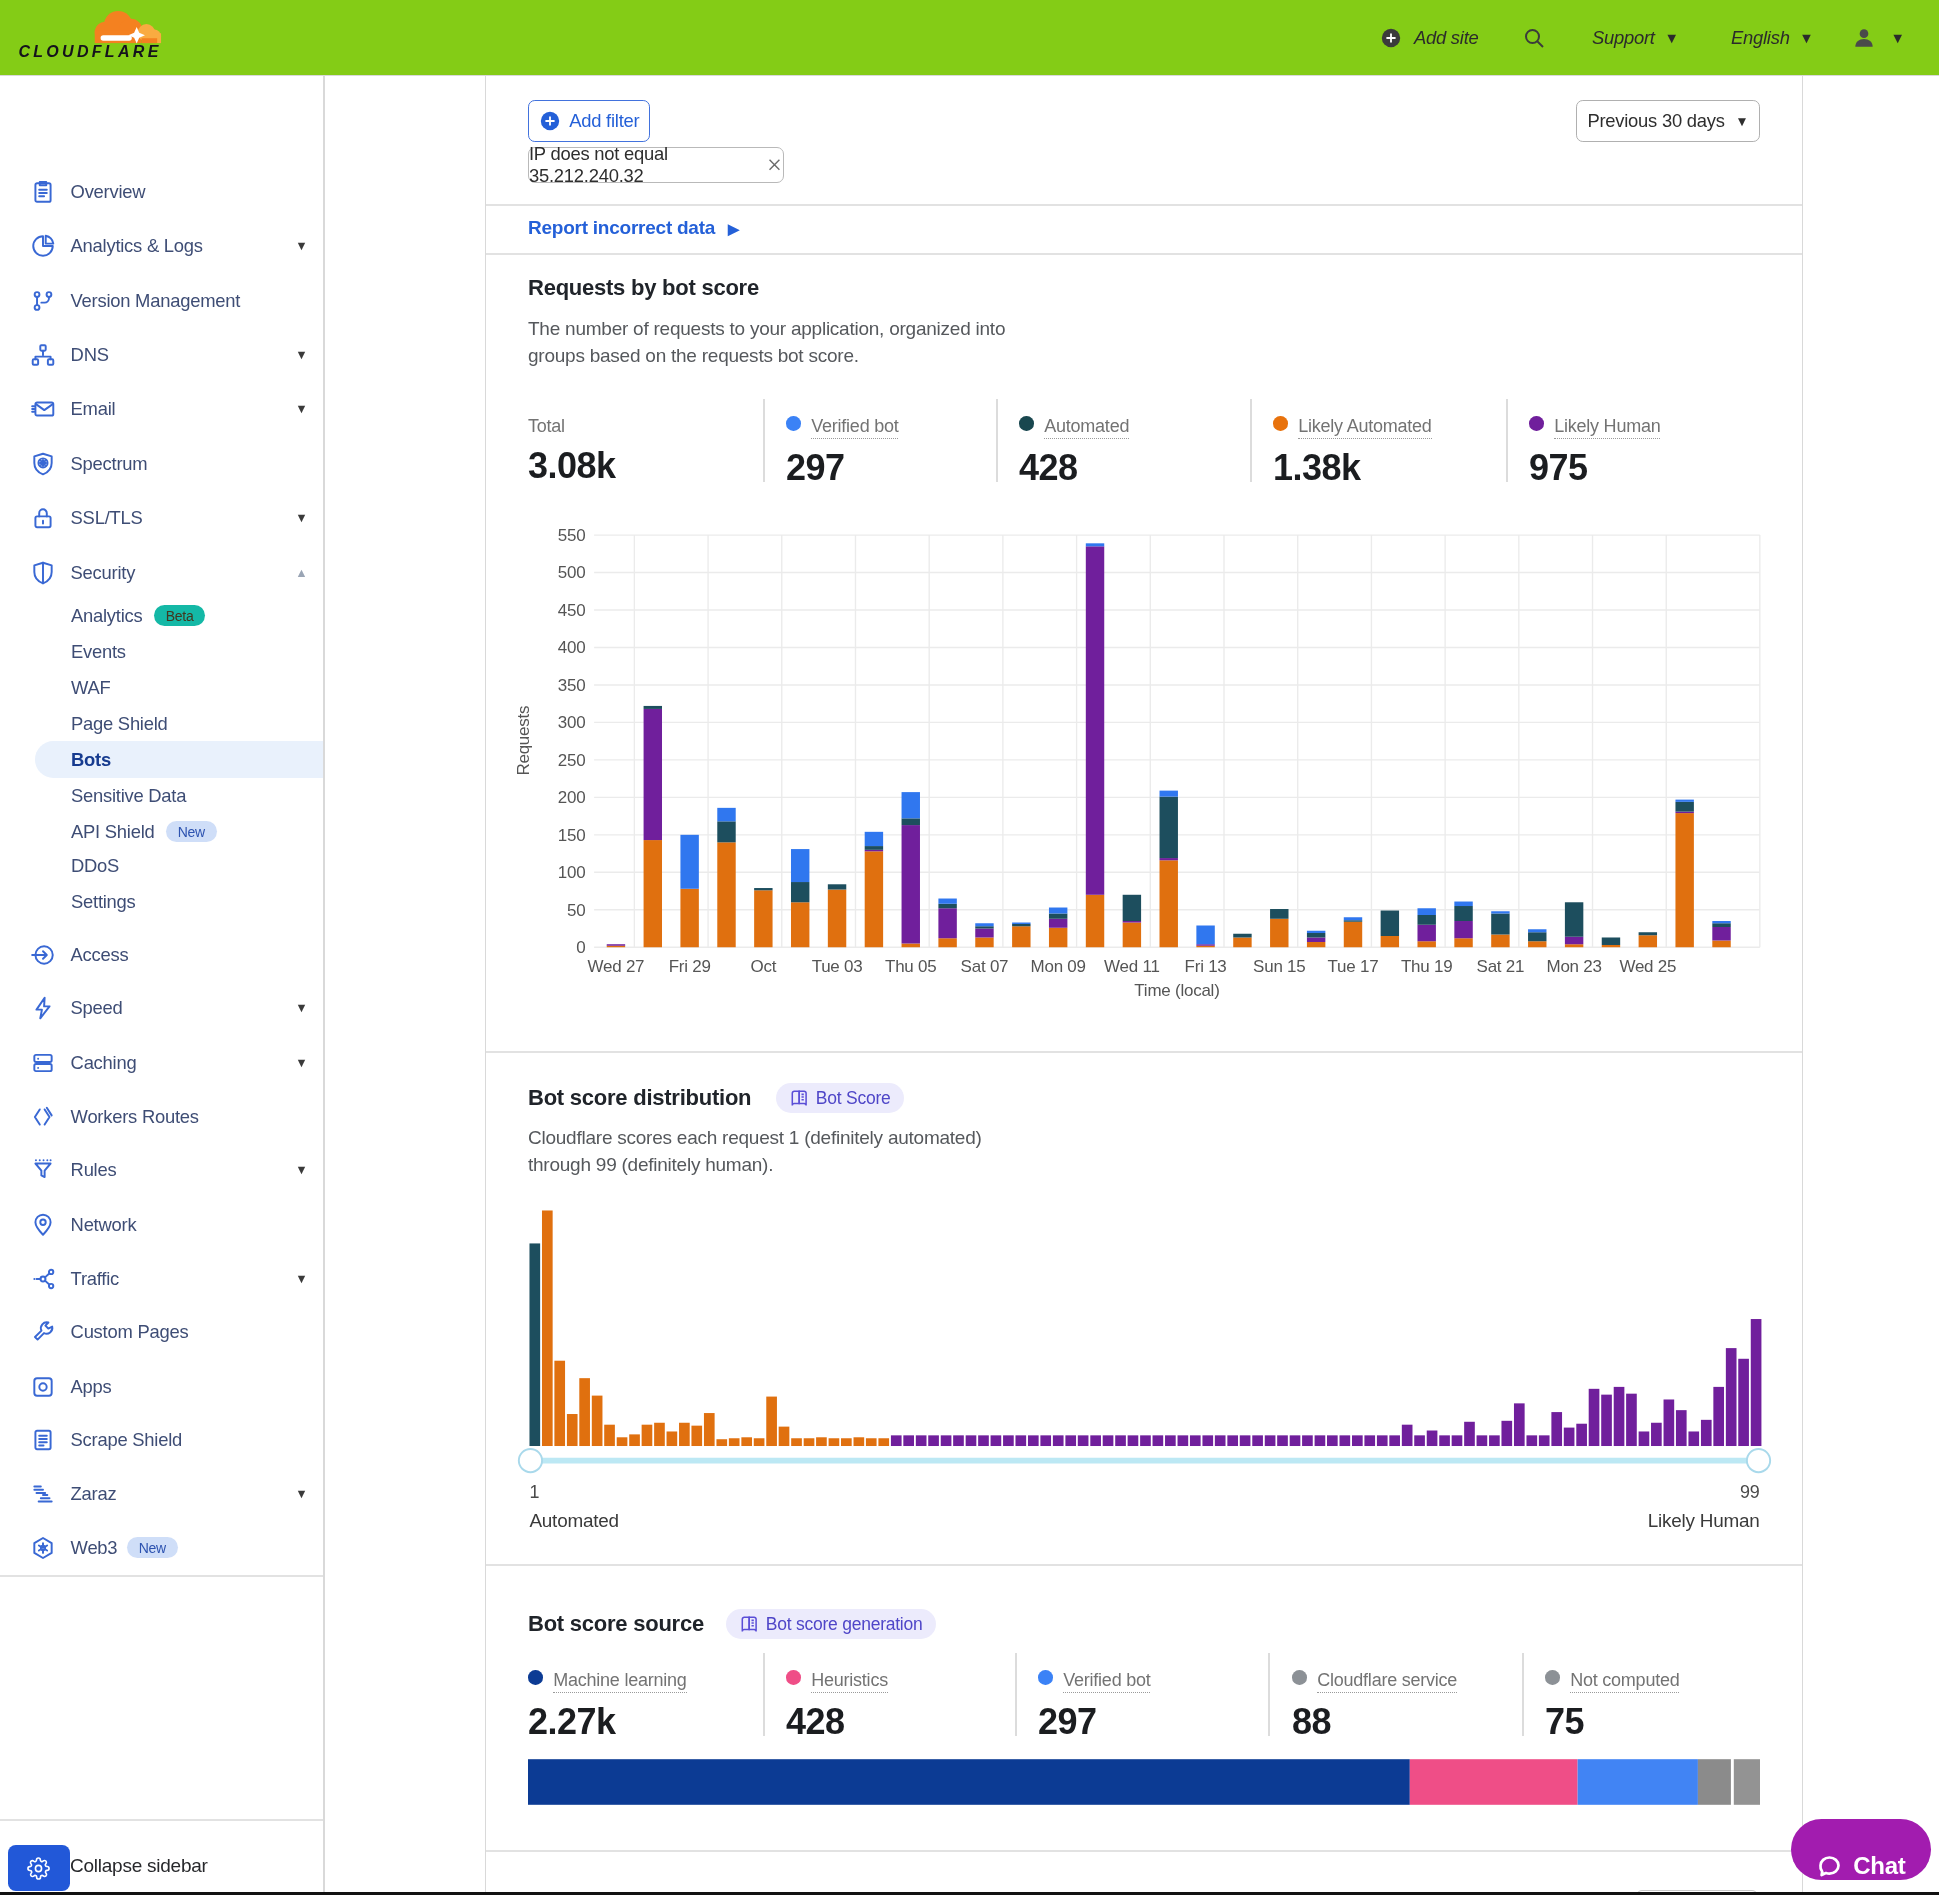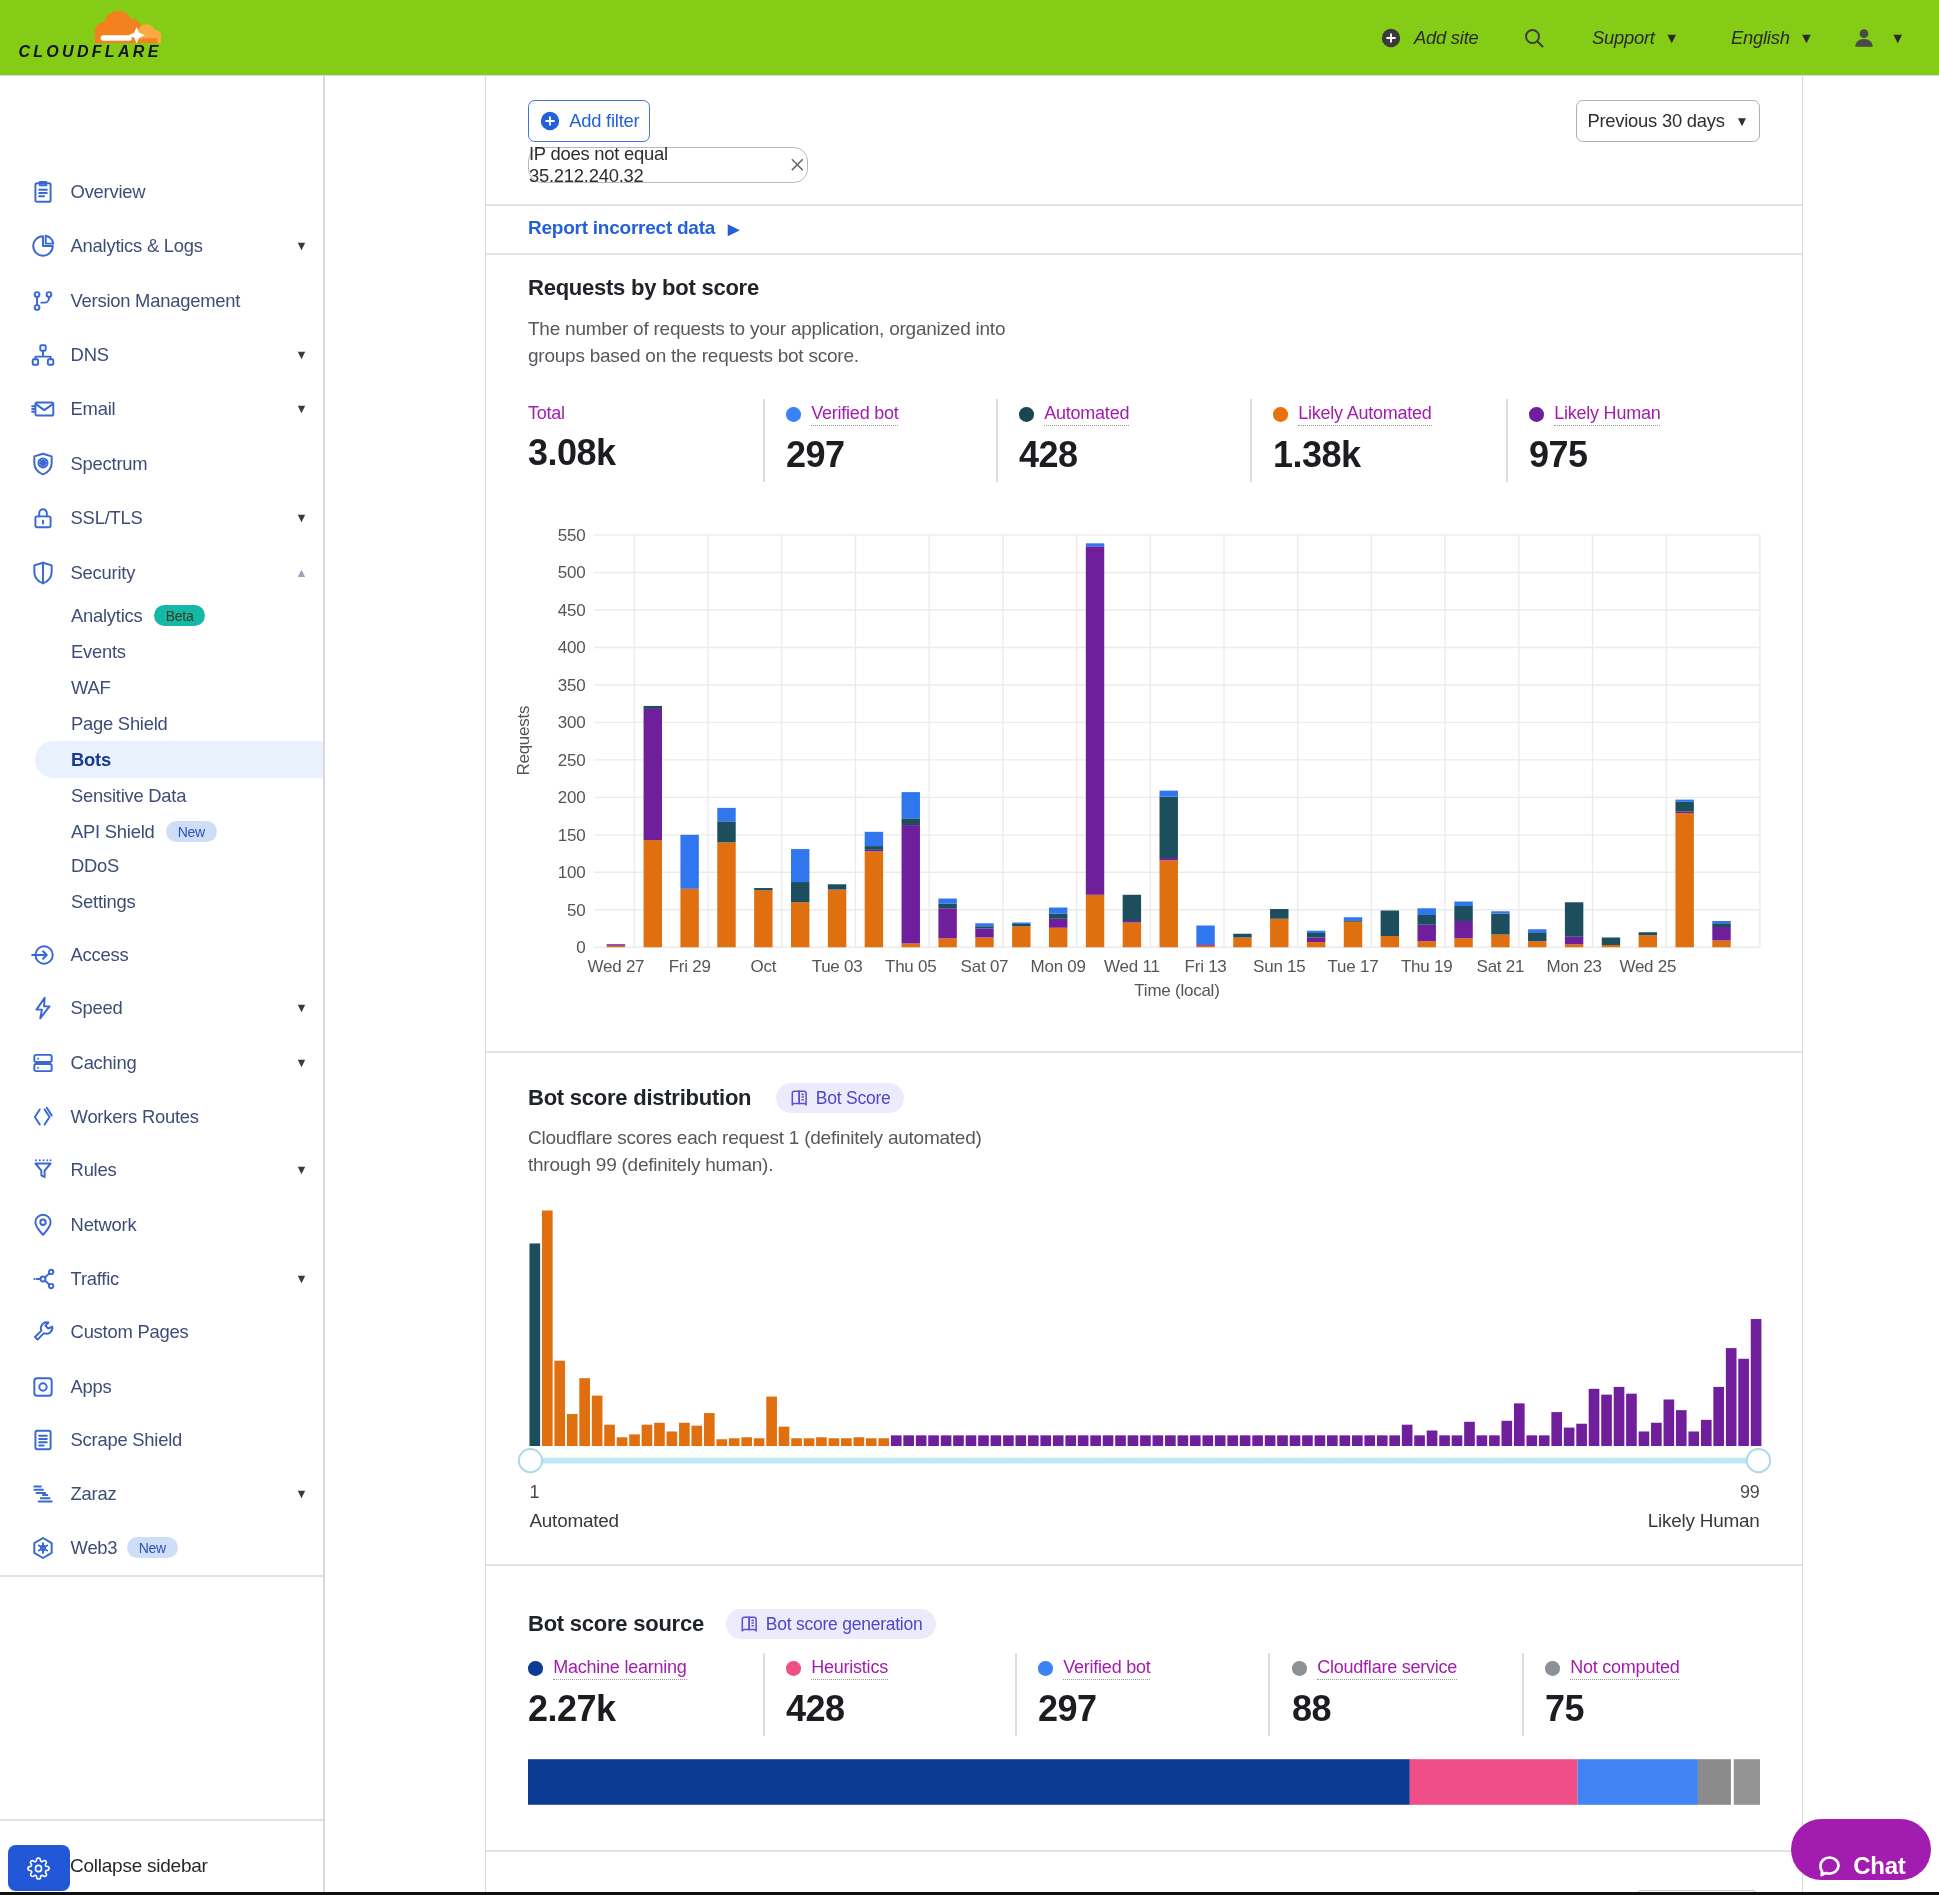--- a/index.html
+++ b/index.html
@@ -16,27 +16,27 @@
 .car { position:absolute; right:15.5px; font-size:12.6px; color:#3a3a3a; }
 .carup { position:absolute; right:15.5px; font-size:12.6px; color:#9aa5b5; }
 .nsub { position:absolute; left:35px; width:288px; height:37px; display:flex; align-items:center; color:#3e4d75; font-size:18.4px; }
 .nsub.bots { background:#e9f1fc; border-radius:18.4px 0 0 18.4px; }
 .nslab { margin-left:36px; white-space:nowrap; }
 .beta { background:#14b8a6; color:#42371e; font-size:14px; border-radius:11.6px; padding:2.9px 11.6px; margin-left:11.6px; }
 .new { background:#cfdef8; color:#2d53b0; font-size:14px; border-radius:11.6px; padding:2.9px 11.6px; margin-left:11.6px; }
 .content { position:absolute; left:485px; top:76px; width:1318px; bottom:0; border-left:1.5px solid #d9d9d9; border-right:1.5px solid #d9d9d9; background:#fff; }
 .btn { position:absolute; border-radius:6.8px; display:flex; align-items:center; justify-content:center; font-size:18.4px; }
 .addfilter { left:528px; top:100px; width:122px; height:42px; border:1.5px solid #4272dd; color:#2460d8; }
-.chip { left:528px; top:147px; width:280px; height:36px; border:1.5px solid #b9b9b9; color:#2e2e2e; border-radius:14px; }
+.chip { left:528px; top:147px; width:256px; height:36px; border:1.5px solid #b9b9b9; color:#2e2e2e; border-radius:7px; }
 .prev { left:1576px; top:100px; width:184px; height:42px; border:1.5px solid #b0b0b0; color:#2e2e2e; }
 .report { position:absolute; left:528px; top:217px; color:#2460d8; font-size:19px; font-weight:600; }
 .h2 { position:absolute; font-size:22px; font-weight:700; color:#20242a; }
 .desc { position:absolute; font-size:19px; color:#55585c; line-height:27px; }
 .scol { position:absolute; }
-.slab { font-size:18px; color:#a21caf; display:flex; align-items:center; margin-top:6px; }
+.slab { font-size:18px; color:#737373; display:flex; align-items:flex-start; margin-top:19px; }
 .du { border-bottom:1.9px dotted #9a9a9a; padding-bottom:1px; }
 .sval { font-size:36px; font-weight:700; color:#1b1d20; margin-top:7.8px; letter-spacing:-0.5px; }
 .dot { width:14.6px; height:14.6px; border-radius:50%; display:inline-block; margin-right:10.7px; flex:none; }
 .sdiv { position:absolute; width:1.5px; height:83px; background:#dcdcdc; }
 .badge { position:absolute; height:30px; background:#ecebfc; border-radius:15.5px; color:#4f46c8; font-size:17.5px; display:flex; align-items:center; padding:0 13.6px; gap:7.8px; }
 .chat { position:absolute; left:1791px; top:1819px; width:140px; height:61px; background:#a21caf; border-radius:31px; color:#fff; font-weight:700; font-size:24px; display:flex; align-items:flex-end; justify-content:center; gap:9.7px; z-index:9; }
 .gearbtn { position:absolute; left:7.8px; top:1845px; width:62px; height:46px; background:#2258d8; border-radius:7.8px; display:flex; align-items:center; justify-content:center; }
 .collapse { position:absolute; left:70px; top:1855px; font-size:19px; color:#27282b; }
 </style></head>
 <body>

